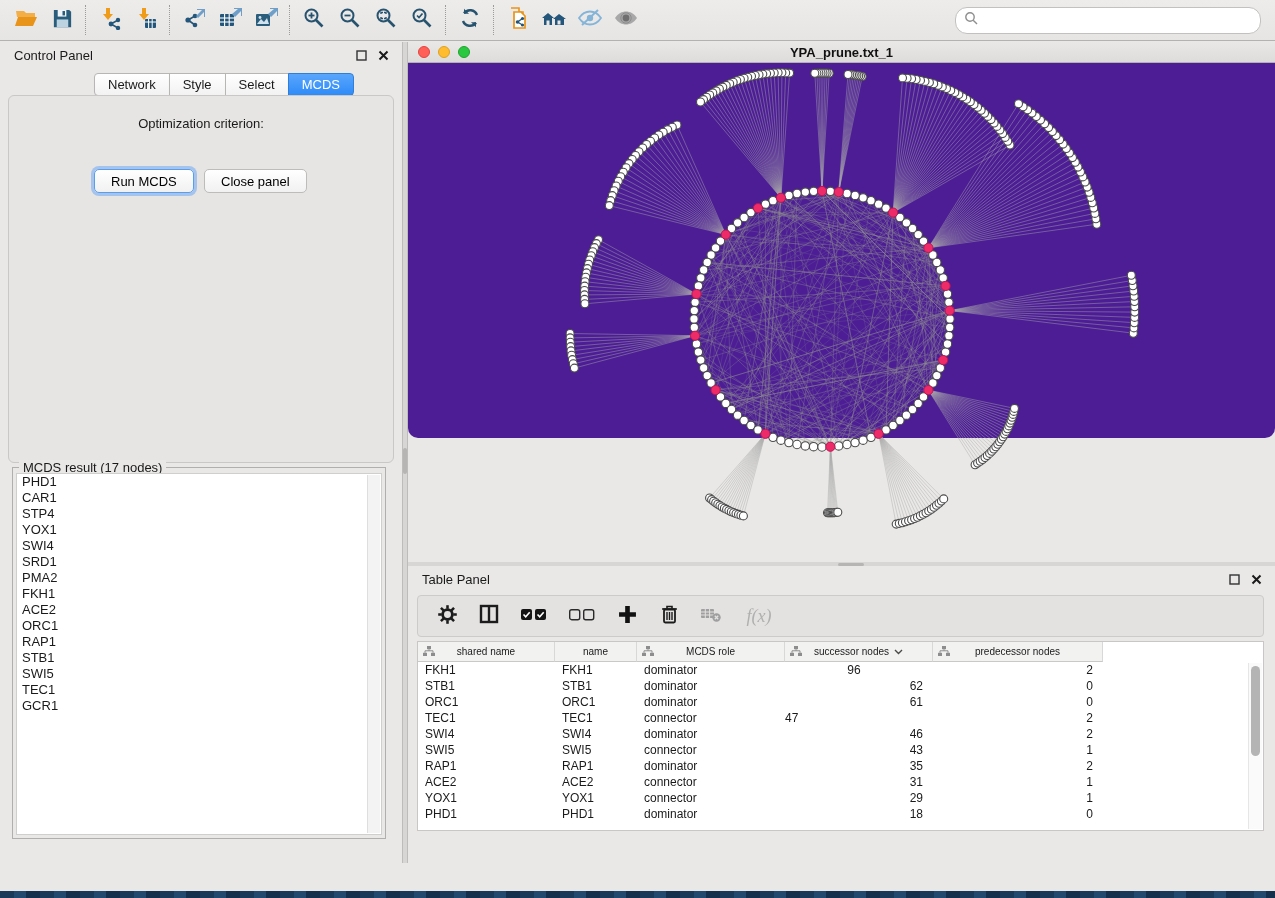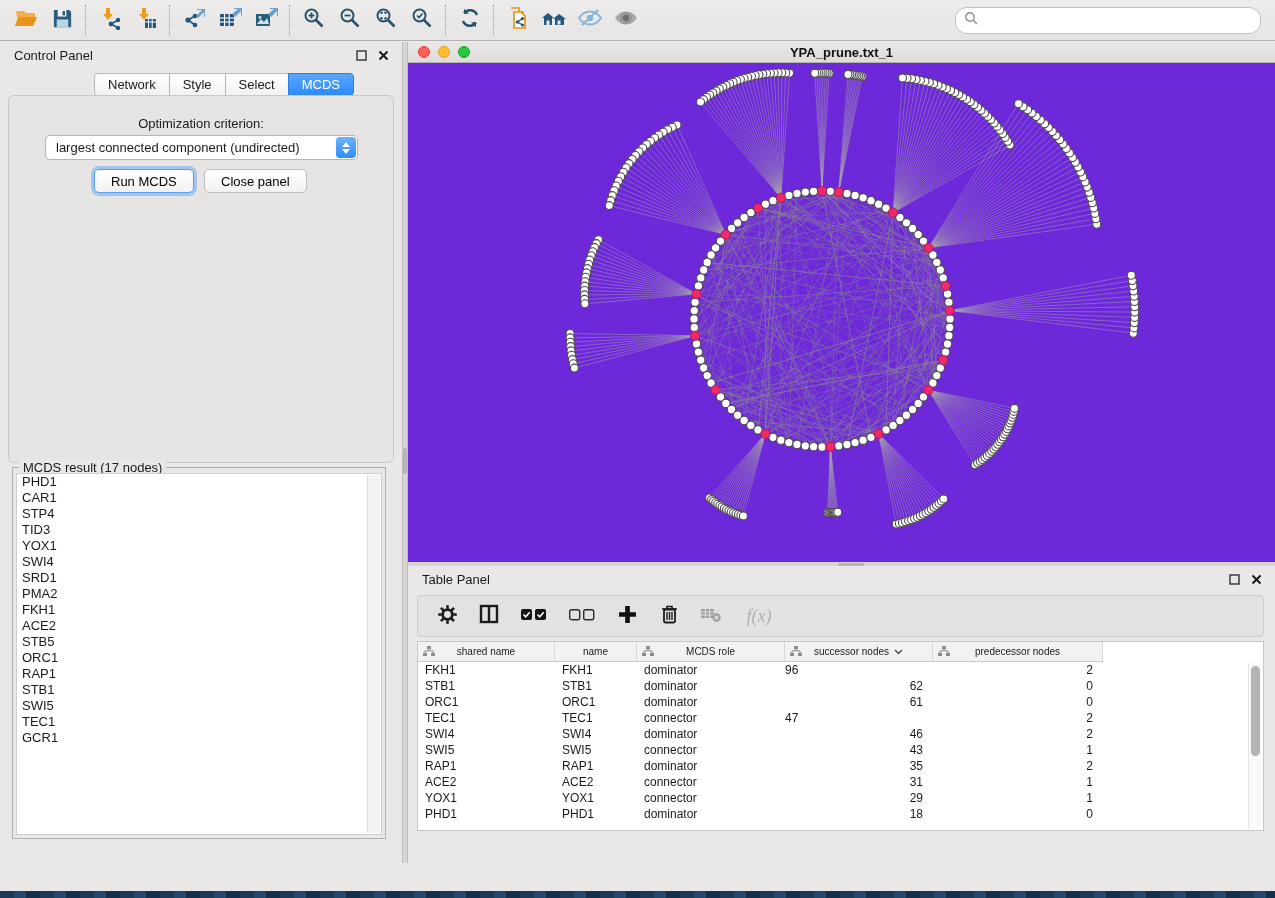--- a/index.html
+++ b/index.html
@@ -49,21 +49,21 @@
              border:1px solid #cfcfcd;overflow:hidden;}
   .mcds-list .list-item{font-size:13px;line-height:16px;padding-left:5px;}
   .list-scrollbar{position:absolute;top:1px;bottom:1px;right:1px;width:12px;background:#f3f3f3;border-left:1px solid #dedede;}
   
   .v-divider{position:absolute;left:402px;top:42px;width:6px;height:821px;background:#d7d6d4;
              border-left:1px solid #bdbcba;border-right:1px solid #bdbcba;box-sizing:border-box;}
   .v-handle{position:absolute;left:0px;top:406px;width:4px;height:26px;background:#b6b5b3;border-radius:2px;}
   .h-divider{position:absolute;left:408px;top:562px;width:867px;height:4px;background:#d7d6d4;}
   .h-handle{position:absolute;left:430px;top:0.5px;width:26px;height:3px;background:#b6b5b3;border-radius:2px;}
   
-  .network-window{position:absolute;left:408px;top:42px;width:867px;height:520px;background:#6d28d9;}
+  .network-window{position:absolute;left:408px;top:42px;width:867px;height:396px;background:#4c1d95;border-radius:10px;}
   .nw-titlebar{position:absolute;left:0;top:0;width:100%;height:21px;background:linear-gradient(#e9e8e6,#dddcda);
                border-bottom:1px solid #b4b2b0;box-sizing:border-box;}
   .lights{position:absolute;left:10px;top:4px;display:flex;gap:8px;}
   .light{width:12px;height:12px;border-radius:50%;}
   .nw-title{position:absolute;width:100%;text-align:center;top:3px;font-size:13px;font-weight:bold;color:#111;}
   #graph-holder{position:absolute;left:0;top:21px;width:867px;height:499px;}
   
   .table-panel{position:absolute;left:408px;top:566px;width:867px;height:297px;background:#e9e8e6;}
   .tp-toolbar{position:absolute;left:9px;top:29px;width:847px;height:42px;background:#e3e2e0;
               border:1px solid #cccbc9;border-radius:4px;display:flex;align-items:center;gap:20px;
@@ -273,45 +273,36 @@
         </span>
     </div>
     <div id="cp-tabs" class="seg-group">
         <div class="seg">Network</div>
         <div class="seg">Style</div>
         <div class="seg">Select</div>
         <div class="seg active">MCDS</div>
       </div>
     <div class="cp-body">
       <div class="opt-label">Optimization criterion:</div>
-      <div class="dropdown">
-        <span class="dd-text">largest connected component (undirected)</span>
-        <span class="dd-stepper">
-            <span class="dd-up"></span>
-            <span class="dd-down"></span>
-          </span>
-      </div>
       <button class="mac-btn focused btn-run">Run MCDS</button>
       <button class="mac-btn btn-closepanel">Close panel</button>
     </div>
     <div class="mcds-group">
       <span class="mcds-legend">MCDS result (17 nodes)</span>
       <div class="mcds-list">
         <div id="mcds-list">
             <div class="list-item">PHD1</div>
             <div class="list-item">CAR1</div>
             <div class="list-item">STP4</div>
-            <div class="list-item">TID3</div>
             <div class="list-item">YOX1</div>
             <div class="list-item">SWI4</div>
             <div class="list-item">SRD1</div>
             <div class="list-item">PMA2</div>
             <div class="list-item">FKH1</div>
             <div class="list-item">ACE2</div>
-            <div class="list-item">STB5</div>
             <div class="list-item">ORC1</div>
             <div class="list-item">RAP1</div>
             <div class="list-item">STB1</div>
             <div class="list-item">SWI5</div>
             <div class="list-item">TEC1</div>
             <div class="list-item">GCR1</div>
           </div>
         <div class="list-scrollbar"></div>
       </div>
     </div>
@@ -1300,21 +1291,21 @@
                 <path d="M6 3.2v1.6M2 6.8V4.8h8v2" fill="none" stroke="#8d8d8d" stroke-width="1"></path>
               </svg></span>
             <span>predecessor nodes</span>
           </div>
         </div>
       <div class="t-body" id="tbody">
           <div class="t-row">
             <div class="t-cell" style="width: 137px; padding-left: 7px;">FKH1</div>
             <div class="t-cell" style="width: 82px; padding-left: 7px;">FKH1</div>
             <div class="t-cell" style="width: 148px; padding-left: 7px;">dominator</div>
-            <div class="t-cell" style="width: 148px; text-align: left; padding-right: 10px;">96</div>
+            <div class="t-cell" style="width: 148px; text-align: center; padding-right: 10px;">96</div>
             <div class="t-cell" style="width: 170px; text-align: right; padding-right: 10px;">2</div>
           </div>
           <div class="t-row">
             <div class="t-cell" style="width: 137px; padding-left: 7px;">STB1</div>
             <div class="t-cell" style="width: 82px; padding-left: 7px;">STB1</div>
             <div class="t-cell" style="width: 148px; padding-left: 7px;">dominator</div>
             <div class="t-cell" style="width: 148px; text-align: right; padding-right: 10px;">62</div>
             <div class="t-cell" style="width: 170px; text-align: right; padding-right: 10px;">0</div>
           </div>
           <div class="t-row">

